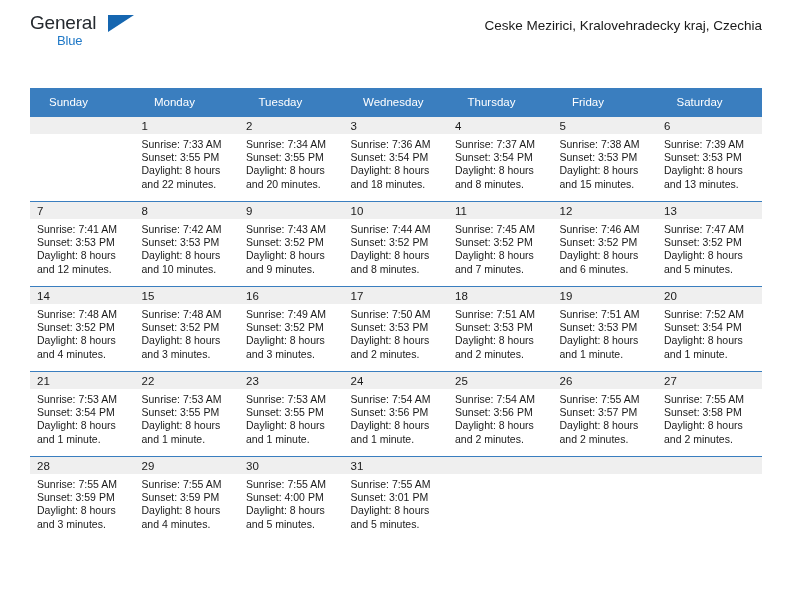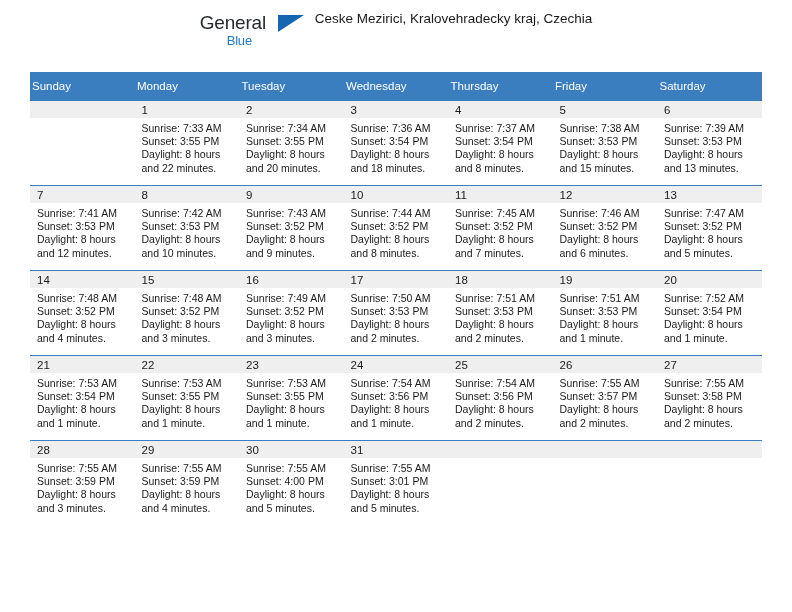--- a/index.html
+++ b/index.html
@@ -18,24 +18,24 @@
     position: relative;
     width: 792px;
     height: 612px;
     box-sizing: border-box;
     padding: 0 30px;
   }
 
   
   .header {
     position: relative;
-    height: 72px;
+    height: 88px;
     display: flex;
     align-items: flex-start;
-    justify-content: center;
+    justify-content: space-between;
   }
   .logo {
     position: relative;
     margin-top: 12px;
     width: 115px;
     height: 46px;
     user-select: none;
   }
   .logo-general {
     position: absolute;
@@ -72,36 +72,36 @@
     font-size: 27px;
     font-weight: normal;
     color: #1a1a1a;
     line-height: 34px;
     letter-spacing: 0.1px;
   }
   .cal-subtitle {
     font-size: 13.5px;
     color: #1a1a1a;
     line-height: 19px;
-    margin-top: 5px;
+    margin-top: 12px;
   }
 
   
   .calendar {
     width: 732px;
     border-collapse: collapse;
     table-layout: fixed;
   }
   .calendar th {
     background: #3a7ebf;
     color: #ffffff;
     font-size: 11.5px;
     font-weight: normal;
     text-align: left;
-    padding: 5px 0 5px 2px;
+    padding: 5px 0 5px 19px;
     height: 18px;
     border-right: 1px solid #3a7ebf;
   }
   .calendar td {
     vertical-align: top;
     padding: 0;
     width: 104.5px;
     border-top: 1px solid #3a7ebf;
   }
   .daycell {

